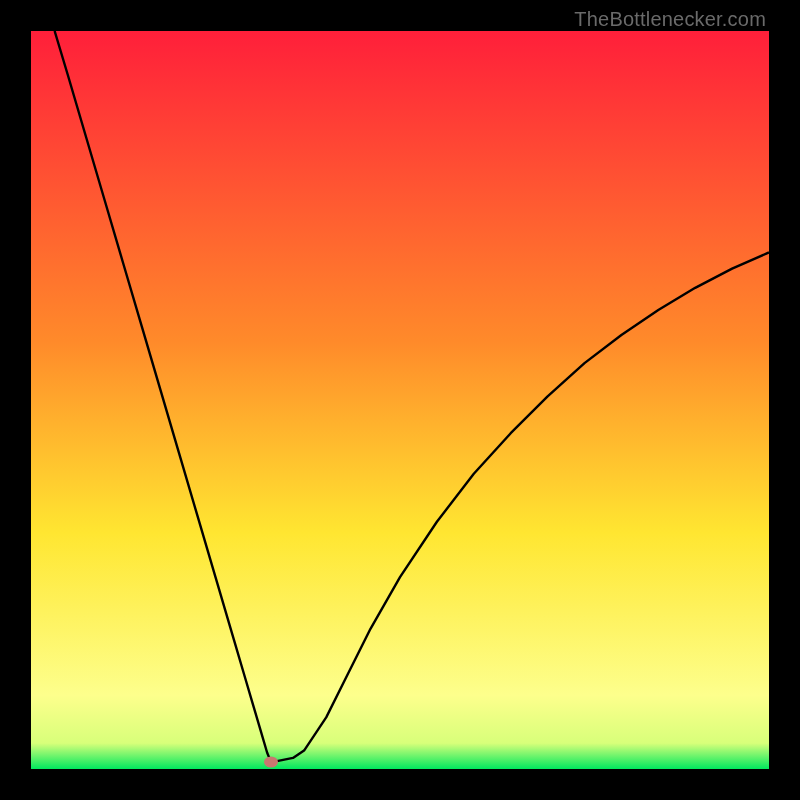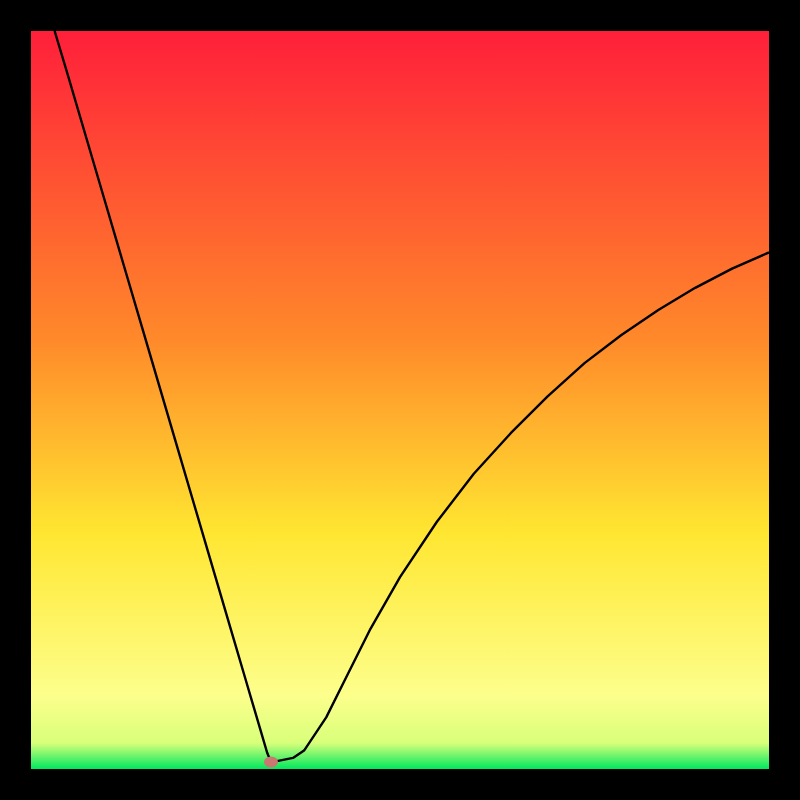--- a/index.html
+++ b/index.html
@@ -27,13 +27,14 @@
             <stop offset="100%" stop-color="#00e85e"></stop>
           </linearGradient>
       </defs>
       <rect x="0" y="0" width="738" height="738" fill="url(#bg-grad)"></rect>
     </svg>
     <svg class="curve-svg" viewBox="0 0 738 738" preserveAspectRatio="none">
       <path id="curve-path" d="M23.62 0.00 L36.90 44.28 L55.35 107.01 L73.80 169.74 L92.25 232.47 L110.70 295.20 L129.15 357.93 L147.60 420.66 L166.05 483.39 L184.50 546.12 L202.95 608.85 L214.02 646.49 L221.40 671.58 L228.78 696.67 L236.16 721.76 L239.85 730.62 L243.54 730.62 L250.92 729.14 L261.99 726.93 L273.06 719.55 L295.20 686.34 L317.34 642.06 L339.48 597.78 L369.00 546.12 L405.90 490.77 L442.80 442.80 L479.70 402.21 L516.60 365.31 L553.50 332.10 L590.40 304.06 L627.30 278.96 L664.20 256.82 L701.10 237.64 L738.00 221.40 " stroke="#000000" stroke-width="2.4" fill="none" stroke-linejoin="round"></path>
     </svg>
     <div class="marker" id="marker" style="left: 239.85px; top: 730.62px; background: rgb(201, 119, 112);"></div>
   </div>
+  <div class="watermark">TheBottlenecker.com</div>
 </div>
 
 </body></html>

